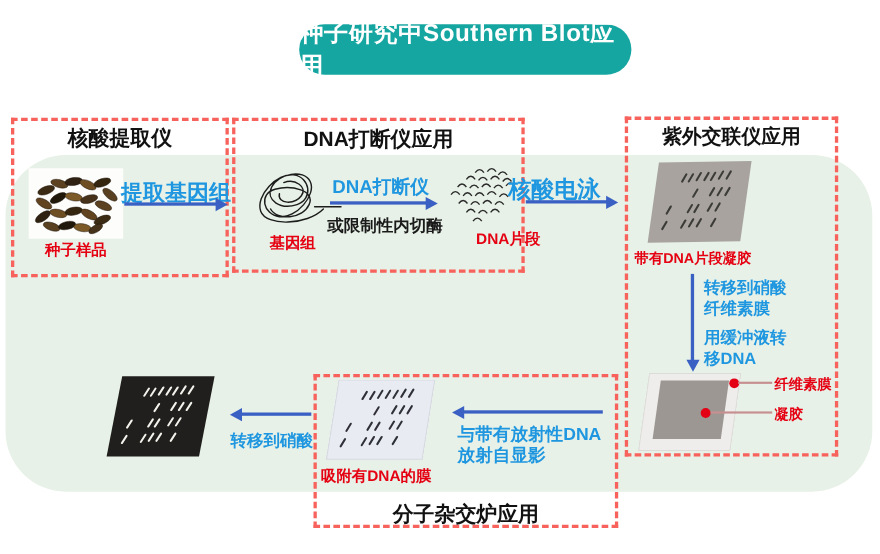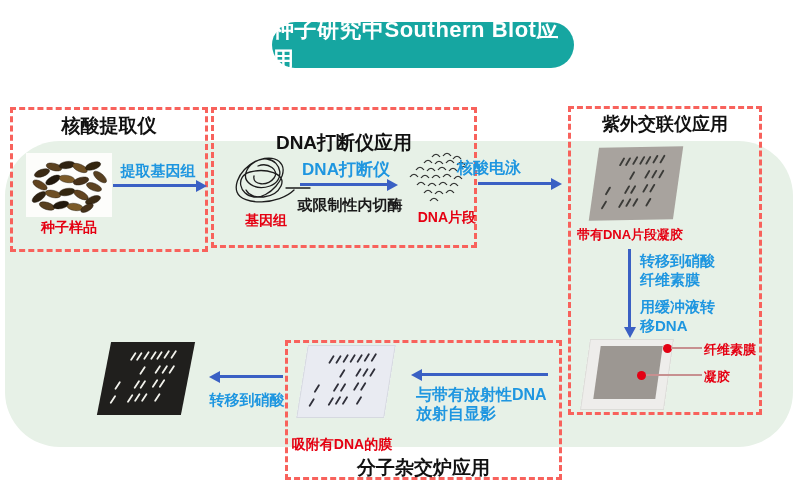--- a/index.html
+++ b/index.html
@@ -18,21 +18,21 @@
 
   
   .dashed-box { position:absolute; border:3px dashed #f8625c; background:transparent; }
   .box-extractor   { left:10px;  top:107px; width:198px; height:145px; }
   .box-fragmenter  { left:211px; top:107px; width:266px; height:141px; }
   .box-crosslinker { left:568px; top:106px; width:194px; height:309px; }
   .box-hybridizer  { left:285px; top:340px; width:277px; height:140px; }
 
   .box-header { position:absolute; text-align:center; font-size:19px; font-weight:bold; color:#111; }
   .hdr-extractor   { left:10px;  top:113px; width:198px; }
-  .hdr-fragmenter  { left:211px; top:130px; width:266px; }
+  .hdr-fragmenter  { left:211px; top:114px; width:266px; }
   .hdr-crosslinker { left:568px; top:112px; width:194px; font-size:18px; }
   .hdr-hybridizer  { left:285px; top:455px; width:277px; }
 
   .lbl-red  { position:absolute; color:#e50012; font-weight:bold; font-size:14px; text-align:center; }
   .lbl-blue { position:absolute; color:#1e96e0; font-weight:bold; font-size:15px; text-align:center; white-space:nowrap; }
   .lbl-black{ position:absolute; color:#1a1a1a; font-weight:600; font-size:15px; text-align:center; white-space:nowrap; }
 
   
   .harrow { position:absolute; height:3px; background:#3a60c4; }
   .harrow.right::after { content:""; position:absolute; right:-10px; top:50%; transform:translateY(-50%);
@@ -104,21 +104,21 @@
         <ellipse cx="67" cy="47" rx="8" ry="3.6" fill="#3b2a14" transform="rotate(-22 67 47)"></ellipse>
         <ellipse cx="21" cy="53" rx="8" ry="3.6" fill="#584020" transform="rotate(18 21 53)"></ellipse>
         <ellipse cx="35" cy="52" rx="8" ry="3.6" fill="#21180c" transform="rotate(-12 35 52)"></ellipse>
         <ellipse cx="49" cy="54" rx="8" ry="3.6" fill="#7b5a28" transform="rotate(8 49 54)"></ellipse>
         <ellipse cx="61" cy="55" rx="7" ry="3.2" fill="#46311a" transform="rotate(-30 61 55)"></ellipse>
       </g>
     </svg>
   </div>
   <div class="lbl-red" style="left:26px; top:219px; width:86px;">种子样品</div>
 
-  <div class="lbl-blue" style="left:110px; top:162px; width:96px; font-size:15px;">提取基因组</div>
+  <div class="lbl-blue" style="left:110px; top:162px; width:96px; font-size:20px;">提取基因组</div>
   <div class="harrow right" style="left:113px; top:184px; width:84px;"></div>
 
   <svg style="position:absolute; left:224px; top:148px;" width="90" height="66" viewBox="0 0 90 66">
     <g fill="none" stroke="#1d1d1d" stroke-width="1.3" stroke-linecap="round">
       <path d="M70,42 C55,57 18,58 13,44 C8,30 28,9 43,11 C58,13 61,33 46,38 C31,43 17,34 23,22 C29,10 52,5 58,17 C64,29 45,51 30,49 C15,47 11,28 26,24 C41,20 63,25 57,38 C51,51 28,53 22,42"></path>
       <path d="M34,18 C44,14 56,22 50,30 C44,38 28,38 30,28"></path>
       <path d="M62,40 L86,40"></path>
     </g>
   </svg>
   <div class="lbl-red" style="left:224px; top:212px; width:84px;">基因组</div>
@@ -150,23 +150,23 @@
       <use href="#frg" x="52" y="24"></use>
     <use href="#frg" x="15" y="30"></use>
       <use href="#frg" x="26" y="31"></use>
       <use href="#frg" x="37" y="30"></use>
       <use href="#frg" x="48" y="31"></use>
     <use href="#frg" x="22" y="38"></use>
       <use href="#frg" x="33" y="39"></use>
       <use href="#frg" x="44" y="38"></use>
     <use href="#frg" x="28" y="46"></use>
   </svg>
-  <div class="lbl-red" style="left:400px; top:209px; width:76px;text-align:right;">DNA片段</div>
-
-  <div class="lbl-blue" style="left:448px; top:158px; width:82px; font-size:16px;">核酸电泳</div>
+  <div class="lbl-red" style="left:424px; top:209px; width:76px;">DNA片段</div>
+
+  <div class="lbl-blue" style="left:462px; top:158px; width:82px; font-size:21px;">核酸电泳</div>
   <div class="harrow right" style="left:478px; top:182px; width:74px;"></div>
 
   <div class="film film-gel">
       <i class="dash" style="left: 28%; top: 14%; background: rgb(59, 59, 56);"></i>
       <i class="dash" style="left: 36%; top: 13.5%; background: rgb(59, 59, 56);"></i>
       <i class="dash" style="left: 44%; top: 13%; background: rgb(59, 59, 56);"></i>
       <i class="dash" style="left: 52%; top: 12.5%; background: rgb(59, 59, 56);"></i>
       <i class="dash" style="left: 60%; top: 12%; background: rgb(59, 59, 56);"></i>
       <i class="dash" style="left: 68%; top: 11.5%; background: rgb(59, 59, 56);"></i>
       <i class="dash" style="left: 76%; top: 11%; background: rgb(59, 59, 56);"></i>
@@ -218,21 +218,21 @@
       <i class="dash" style="left: 39%; top: 52%; background: rgb(48, 48, 58);"></i>
       <i class="dash" style="left: 47%; top: 51.5%; background: rgb(48, 48, 58);"></i>
       <i class="dash" style="left: 61%; top: 51%; background: rgb(48, 48, 58);"></i>
       <i class="dash" style="left: 69%; top: 50.5%; background: rgb(48, 48, 58);"></i>
       <i class="dash" style="left: 14%; top: 72%; background: rgb(48, 48, 58);"></i>
       <i class="dash" style="left: 35%; top: 71%; background: rgb(48, 48, 58);"></i>
       <i class="dash" style="left: 43%; top: 70.5%; background: rgb(48, 48, 58);"></i>
       <i class="dash" style="left: 51%; top: 70%; background: rgb(48, 48, 58);"></i>
       <i class="dash" style="left: 67%; top: 69.5%; background: rgb(48, 48, 58);"></i>
     </div>
-  <div class="lbl-red" style="left:286px; top:424px; width:112px;margin-top:12px;">吸附有DNA的膜</div>
+  <div class="lbl-red" style="left:286px; top:424px; width:112px;">吸附有DNA的膜</div>
 
   <div class="harrow left" style="left:421px; top:373px; width:127px;"></div>
   <div class="lbl-blue" style="left:416px; top:385px; text-align:left; font-size:16px;">与带有放射性DNA</div>
   <div class="lbl-blue" style="left:416px; top:404px; text-align:left; font-size:16px;">放射自显影</div>
 
   <div class="harrow left" style="left:219px; top:375px; width:64px;"></div>
   <div class="lbl-blue" style="left:203px; top:391px; width:88px;">转移到硝酸</div>
 
   <div class="film film-black">
       <i class="dash" style="left: 28%; top: 14%; background: rgb(242, 242, 236);"></i>

